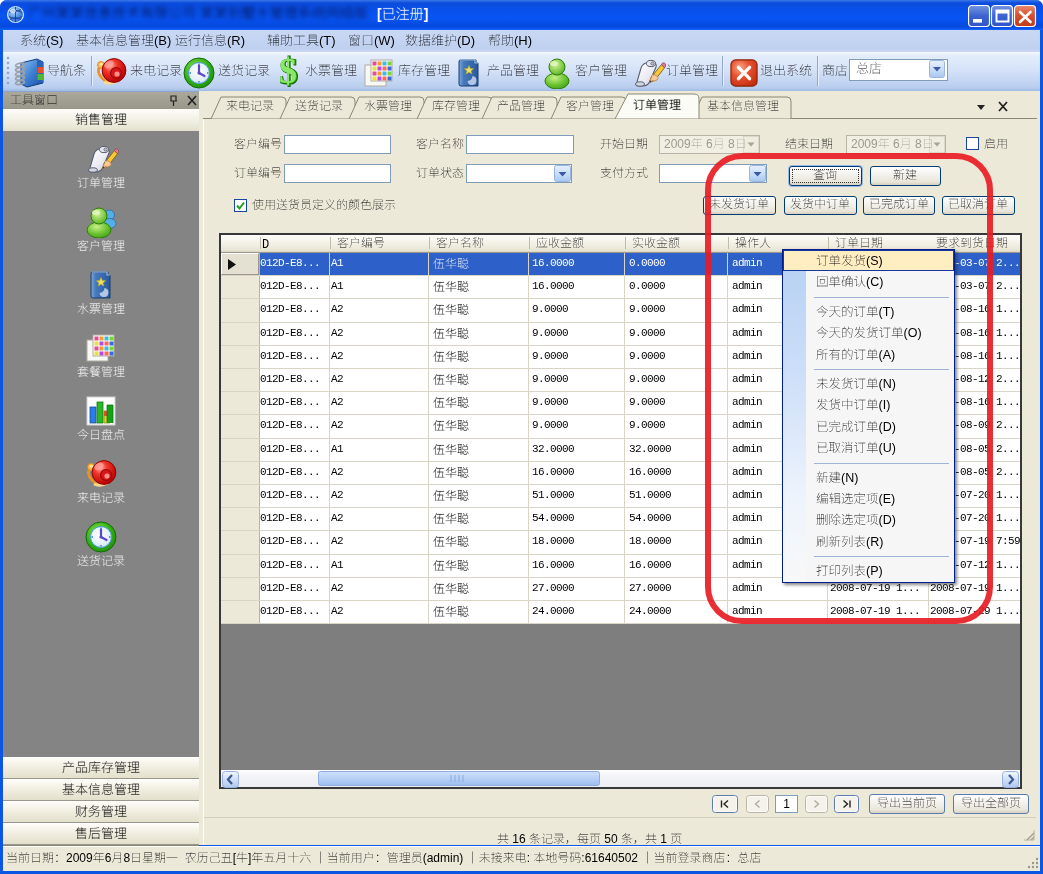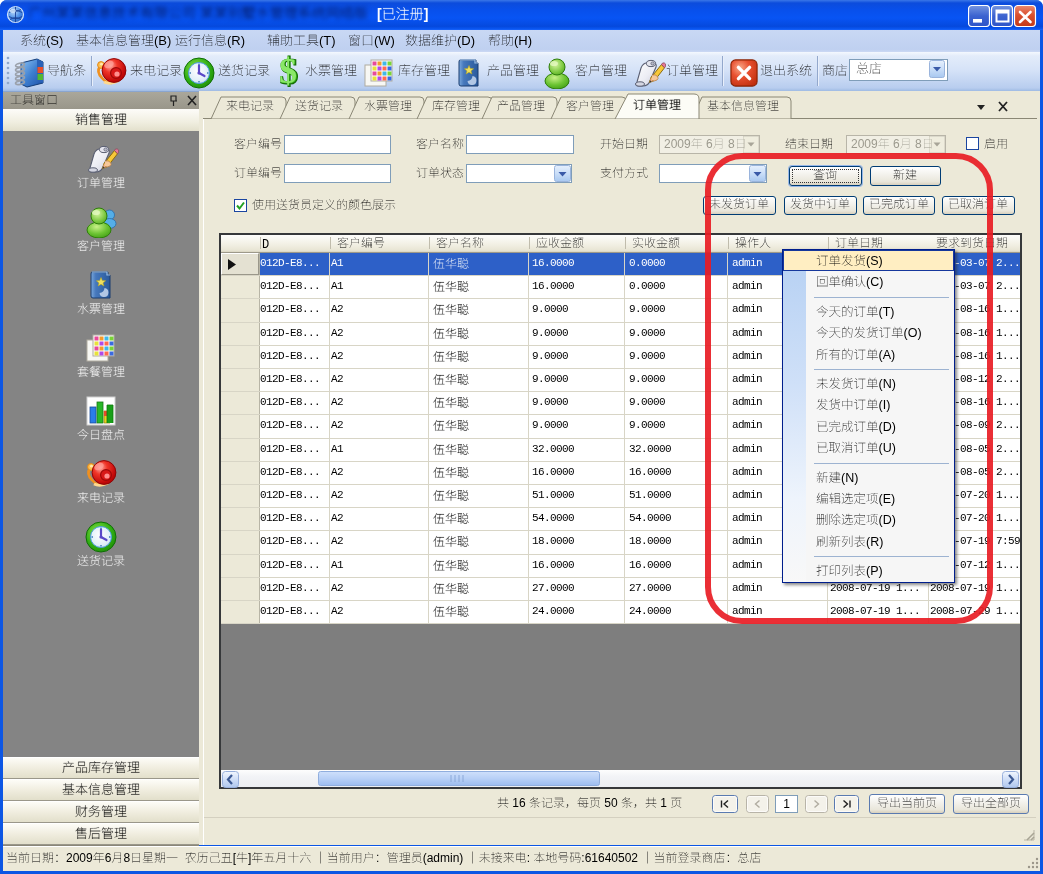--- a/index.html
+++ b/index.html
@@ -1134,21 +1134,21 @@
 <defs>
       <linearGradient id="sth" x1="0" y1="0" x2="0" y2="1">
         <stop offset="0" stop-color="#cfe0fb"></stop>
         <stop offset=".5" stop-color="#b8d0f6"></stop>
         <stop offset="1" stop-color="#9cbcf0"></stop>
       </linearGradient>
     </defs>
 <rect x="0.5" y="0.5" width="281" height="14" rx="2" fill="url(#sth)" stroke="#90aede"></rect>
 <path d="M133 4 v7 M137 4 v7 M141 4 v7 M145 4 v7" stroke="#8aa8d8" stroke-width="1"></path>
   </svg>
-<div style="position:absolute;left:497px;top:797px;line-height:0;"><svg width="186" height="13" style="overflow:visible">
+<div style="position:absolute;left:497px;top:833px;line-height:0;"><svg width="186" height="13" style="overflow:visible">
       <use href="#c5171" transform="translate(0 10) scale(0.012)" fill="#000"></use>
       <text xml:space="preserve" x="12" y="10" font-family="Liberation Sans" font-size="12" fill="#000"> 16 </text>
       <use href="#c6761" transform="translate(32 10) scale(0.012)" fill="#000"></use>
       <use href="#c8BB0" transform="translate(44 10) scale(0.012)" fill="#000"></use>
       <use href="#c5F55" transform="translate(56 10) scale(0.012)" fill="#000"></use>
       <use href="#cFF0C" transform="translate(68 10) scale(0.012)" fill="#000"></use>
       <use href="#c6BCF" transform="translate(80 10) scale(0.012)" fill="#000"></use>
       <use href="#c9875" transform="translate(92 10) scale(0.012)" fill="#000"></use>
       <text xml:space="preserve" x="104" y="10" font-family="Liberation Sans" font-size="12" fill="#000"> 50 </text>
       <use href="#c6761" transform="translate(124 10) scale(0.012)" fill="#000"></use>

